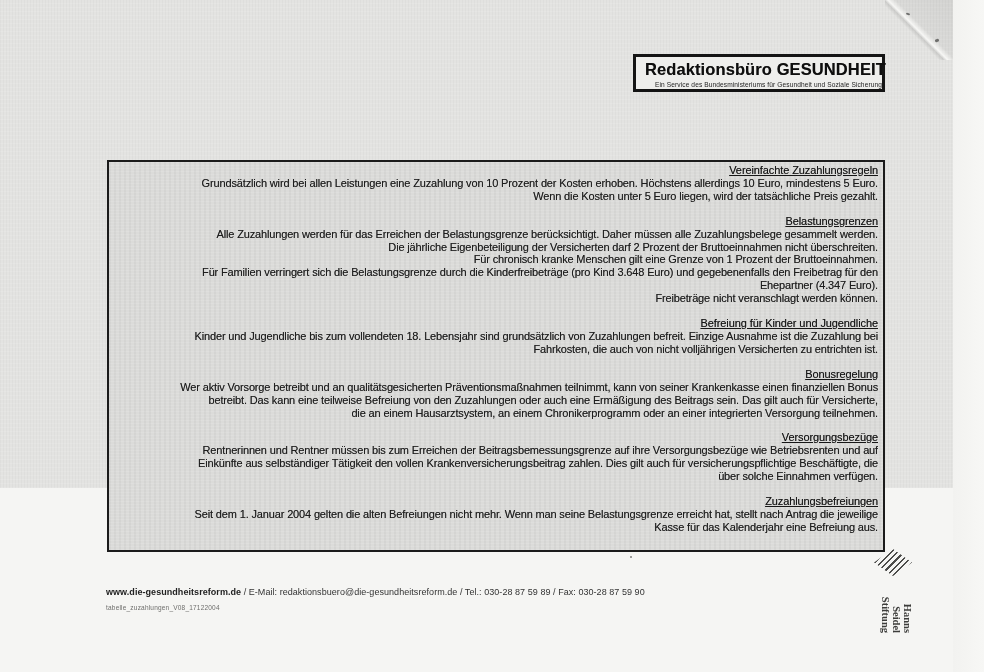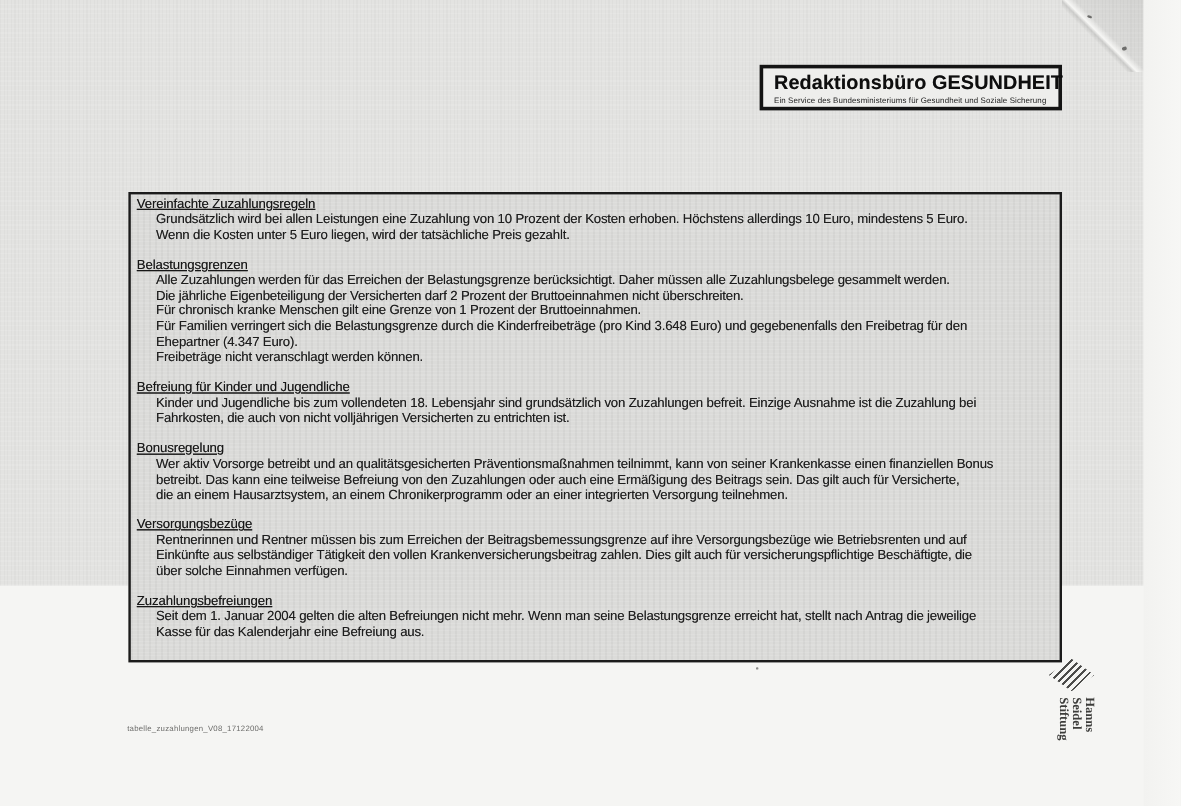--- a/index.html
+++ b/index.html
@@ -8,20 +8,21 @@
     background:#f5f5f3;
     font-family:"Liberation Sans", sans-serif;
   }
   
   .page{
     position:absolute;left:0;top:0;width:953px;height:488px;
     background-color:#e3e3e1;
     background-image:
       repeating-linear-gradient(0deg, rgba(255,255,255,0.10) 0 1px, rgba(0,0,0,0) 1px 4px),
       repeating-linear-gradient(90deg, rgba(0,0,0,0.022) 0 1px, rgba(0,0,0,0) 1px 3px);
+    text-align: right;
   }
   .backdrop-strip{
     position:absolute;right:0;top:0;width:31px;height:672px;
     background:linear-gradient(90deg,#f2f2f0,#f7f7f5);
   }
   
   .corner-fold{
     position:absolute;top:0;right:0;width:68px;height:60px;
     background:linear-gradient(45deg,
       rgba(0,0,0,0) 42%,
@@ -155,20 +156,21 @@
           <div class="sec-line">über solche Einnahmen verfügen.</div>
         </div>
         <div class="section">
           <div class="sec-heading">Zuzahlungsbefreiungen</div>
           <div class="sec-line">Seit dem 1. Januar 2004 gelten die alten Befreiungen nicht mehr. Wenn man seine Belastungsgrenze erreicht hat, stellt nach Antrag die jeweilige</div>
           <div class="sec-line">Kasse für das Kalenderjahr eine Befreiung aus.</div>
         </div>
       </div>
   </div>
 
+  <div class="footer-line"><span class="site">www.die-gesundheitsreform.de</span><span> / E-Mail: redaktionsbuero@die-gesundheitsreform.de / Tel.: 030-28 87 59 89 / Fax: 030-28 87 59 90</span></div>
   <div class="file-ref">tabelle_zuzahlungen_V08_17122004</div>
 
   <div class="hss-diamond"></div>
   <div class="hss-text">
     <div>Hanns</div>
     <div>Seidel</div>
     <div>Stiftung</div>
   </div>
 
 </div>

